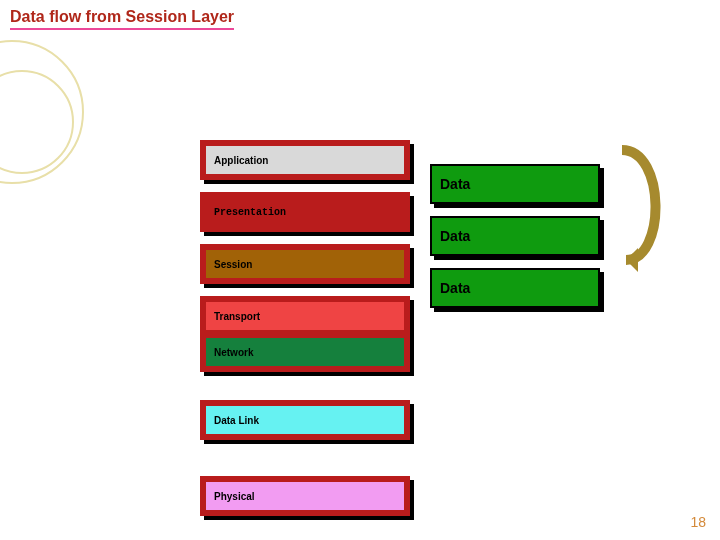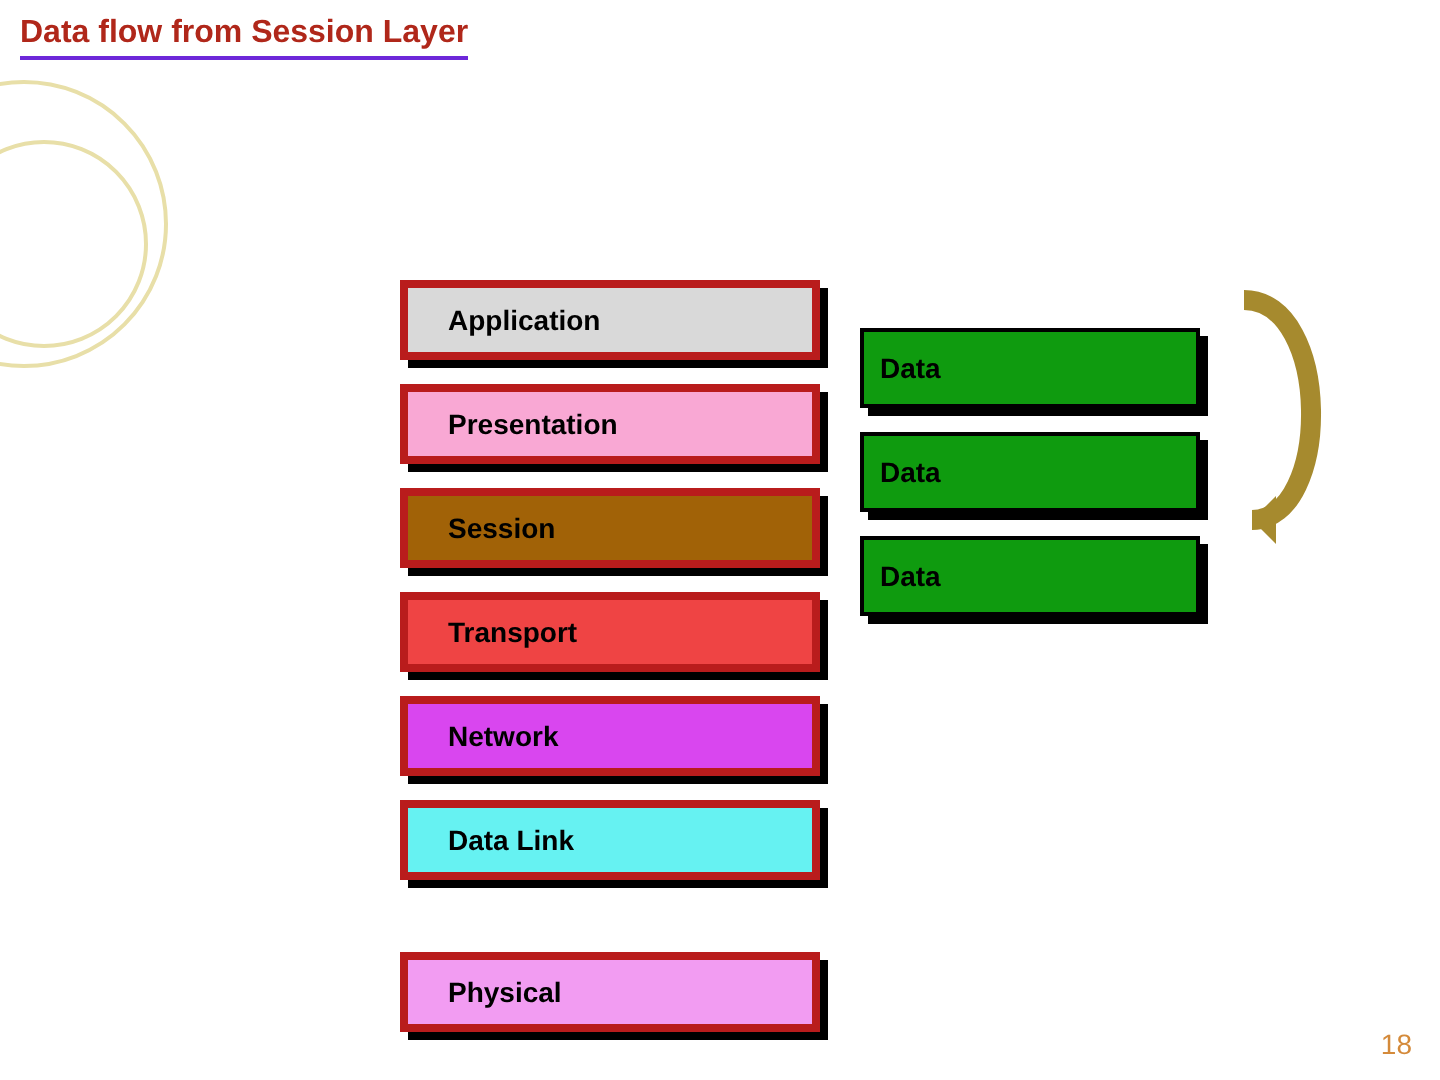--- a/index.html
+++ b/index.html
@@ -18,34 +18,34 @@
     border-radius: 50%;
     background: transparent;
   }
   .title {
     position: absolute;
     top: 8px;
     left: 10px;
     font-size: 16px;
     font-weight: bold;
     color: #b0271a;
-    border-bottom: 2px solid #6d28d9;
+    border-bottom: 2px solid #ec4899;
     padding-bottom: 2px;
   }
   .layer {
     position: absolute;
     width: 210px;
     height: 40px;
-    border: 4px solid #b91c1c;
+    border: 6px solid #b91c1c;
     box-shadow: 4px 4px 0 #000;
-    font-size: 14px;
+    font-size: 10px;
     font-weight: bold;
     display: flex;
     align-items: center;
-    padding-left: 20px;
+    padding-left: 8px;
     box-sizing: border-box;
   }
   .pdu {
     position: absolute;
     width: 170px;
     height: 40px;
     border: 2px solid #000;
     box-shadow: 4px 4px 0 #000;
     background: #0f9b0f;
     color: #000;
@@ -74,24 +74,24 @@
 </head>
 <body>
 
 <div class="deco-circle" style="left:-60px; top:40px; width:140px; height:140px;"></div>
 <div class="deco-circle" style="left:-30px; top:70px; width:100px; height:100px;"></div>
 
 <div class="title">Data flow from Session Layer</div>
 
 <div id="layers">
     <div class="layer" style="left: 200px; top: 140px; background: rgb(217, 217, 217);">Application</div>
-    <div class="layer" style="left: 200px; top: 192px; background: #f9a8d4;">Presentation</div>
+    <div class="layer" style="left: 200px; top: 192px; background: #b91c1c; font-family: Liberation Mono, monospace;">Presentation</div>
     <div class="layer" style="left: 200px; top: 244px; background: #a16207;">Session</div>
     <div class="layer" style="left: 200px; top: 296px; background: #ef4444;">Transport</div>
-    <div class="layer" style="left: 200px; top: 348px; background: #d946ef;">Network</div>
+    <div class="layer" style="left: 200px; top: 332px; background: #15803d;">Network</div>
     <div class="layer" style="left: 200px; top: 400px; background: rgb(102, 242, 242);">Data Link</div>
     <div class="layer" style="left: 200px; top: 452px; background: rgb(242, 156, 242); margin-top: 24px;">Physical</div>
   </div>
 
 <div id="pdus">
     <div class="pdu" style="left: 430px; top: 140px;">Data</div>
     <div class="pdu" style="left: 430px; top: 192px;">Data</div>
     <div class="pdu" style="left: 430px; top: 244px;">Data</div>
   </div>
 

